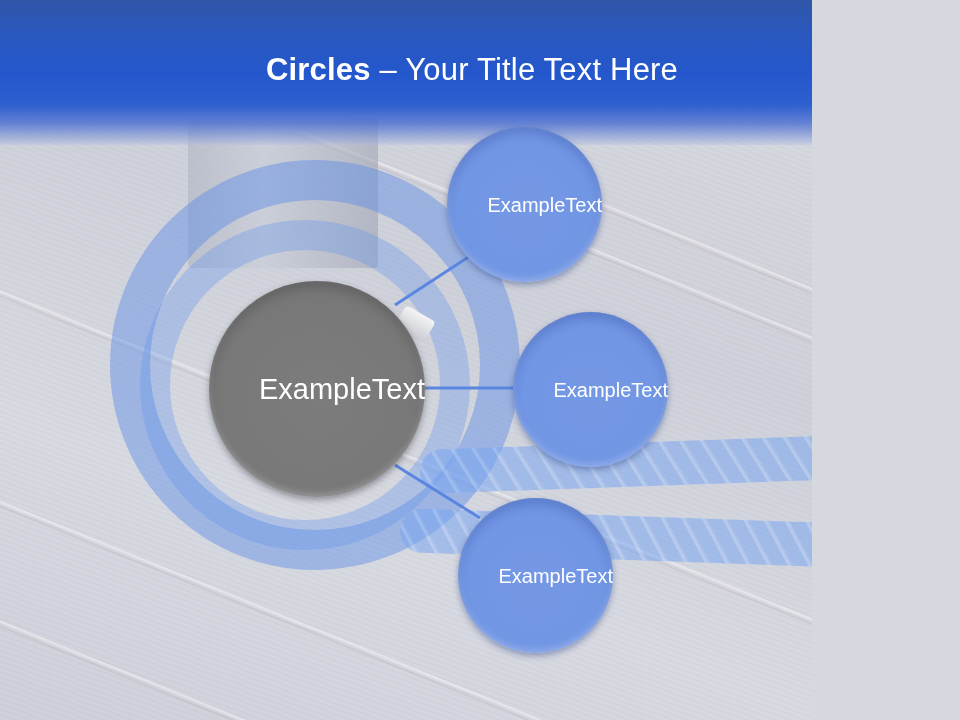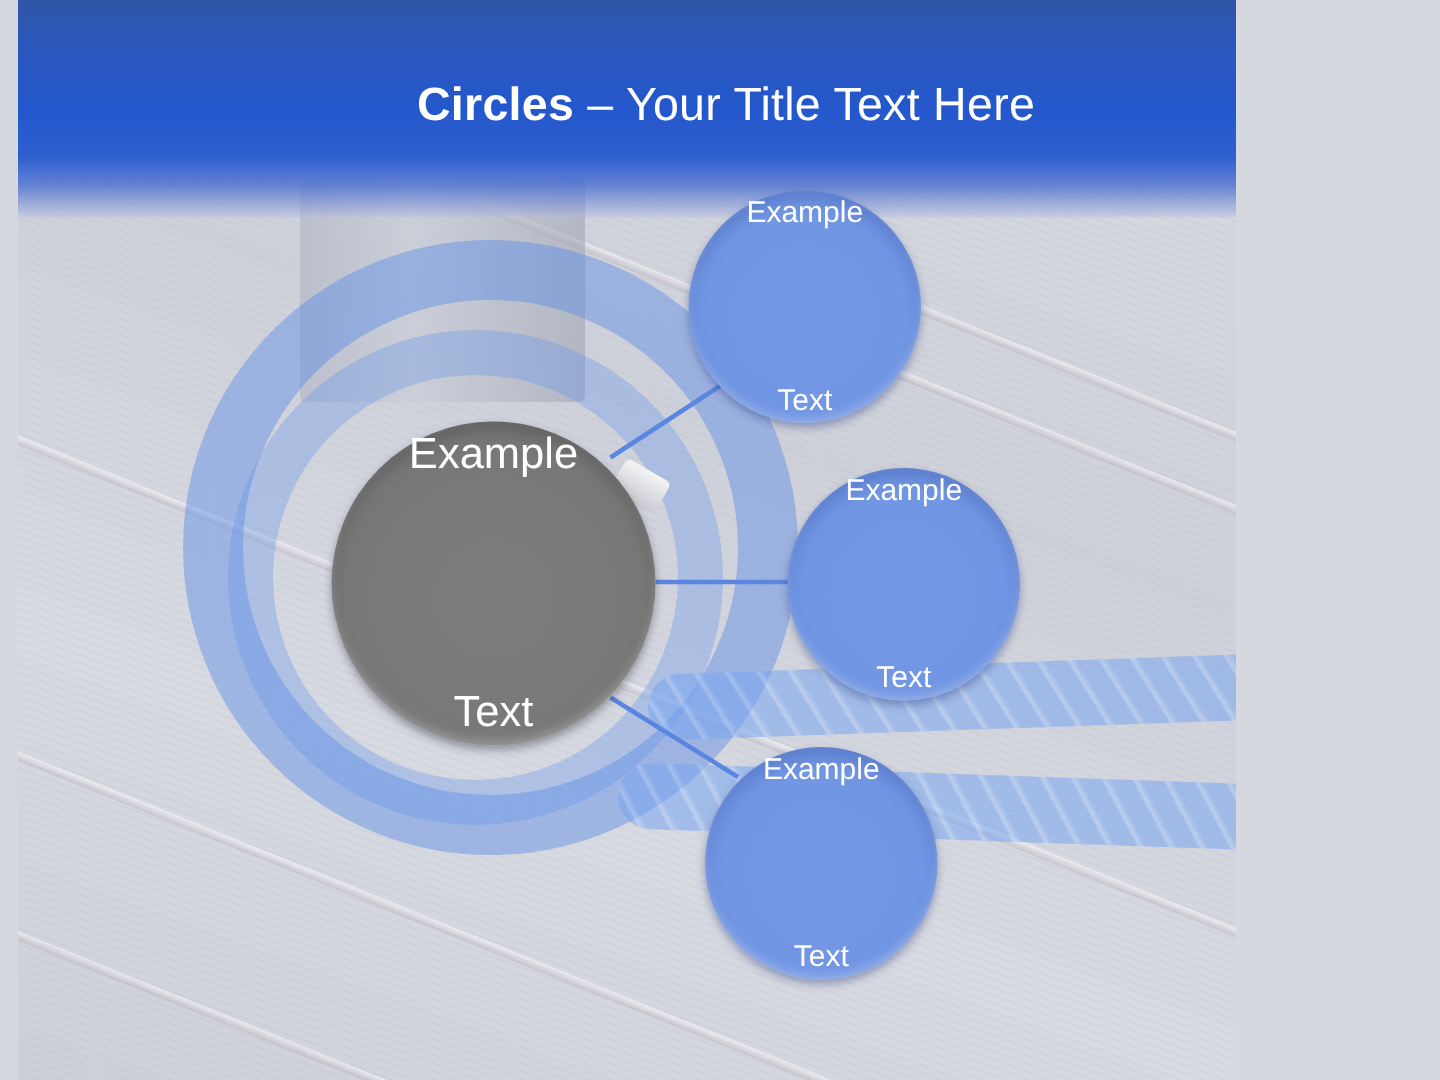--- a/index.html
+++ b/index.html
@@ -9,21 +9,21 @@
       height: 720px;
       overflow: hidden;
     }
     body {
       position: relative;
       font-family: "DejaVu Sans", sans-serif;
       background: #d6d8e0;
     }
     .slide {
       position: absolute;
-      left: 12px; top: 0;
+      left: 0; top: 0;
       width: 812px; height: 720px;
       overflow: hidden;
       background:
         repeating-linear-gradient(200deg, rgba(255,255,255,0.0) 0px, rgba(255,255,255,0.0) 3px, rgba(150,150,165,0.10) 4px, rgba(255,255,255,0.0) 5px),
         linear-gradient(200deg, #d9dbe2 0%, #cfd1da 40%, #d8dae2 70%, #cdd0d9 100%);
       text-decoration: underline;
     }
     
     .plank {
       position: absolute;
@@ -90,23 +90,23 @@
       position: absolute;
       left: 0; top: 0;
       width: 960px; height: 720px;
     }
 
     
     .circle {
       position: absolute;
       border-radius: 50%;
       display: flex;
-      flex-direction: column;
+      flex-direction: row;
       align-items: center;
-      justify-content: space-between;
+      justify-content: flex-end;
       color: #ffffff;
       font-family: "Liberation Sans", sans-serif;
       text-align: center;
       box-sizing: border-box;
     }
     .circle.main {
       left: 209px; top: 281px;
       width: 216px; height: 216px;
       background: radial-gradient(circle at 50% 55%, #7c7c7c 0%, #787878 60%, #747474 82%, #8a8a8a 94%, #a8a8a8 100%);
       box-shadow: 0 3px 6px rgba(60,60,70,0.45), inset 0 -3px 6px rgba(255,255,255,0.25), inset 0 6px 10px rgba(40,40,40,0.25);

